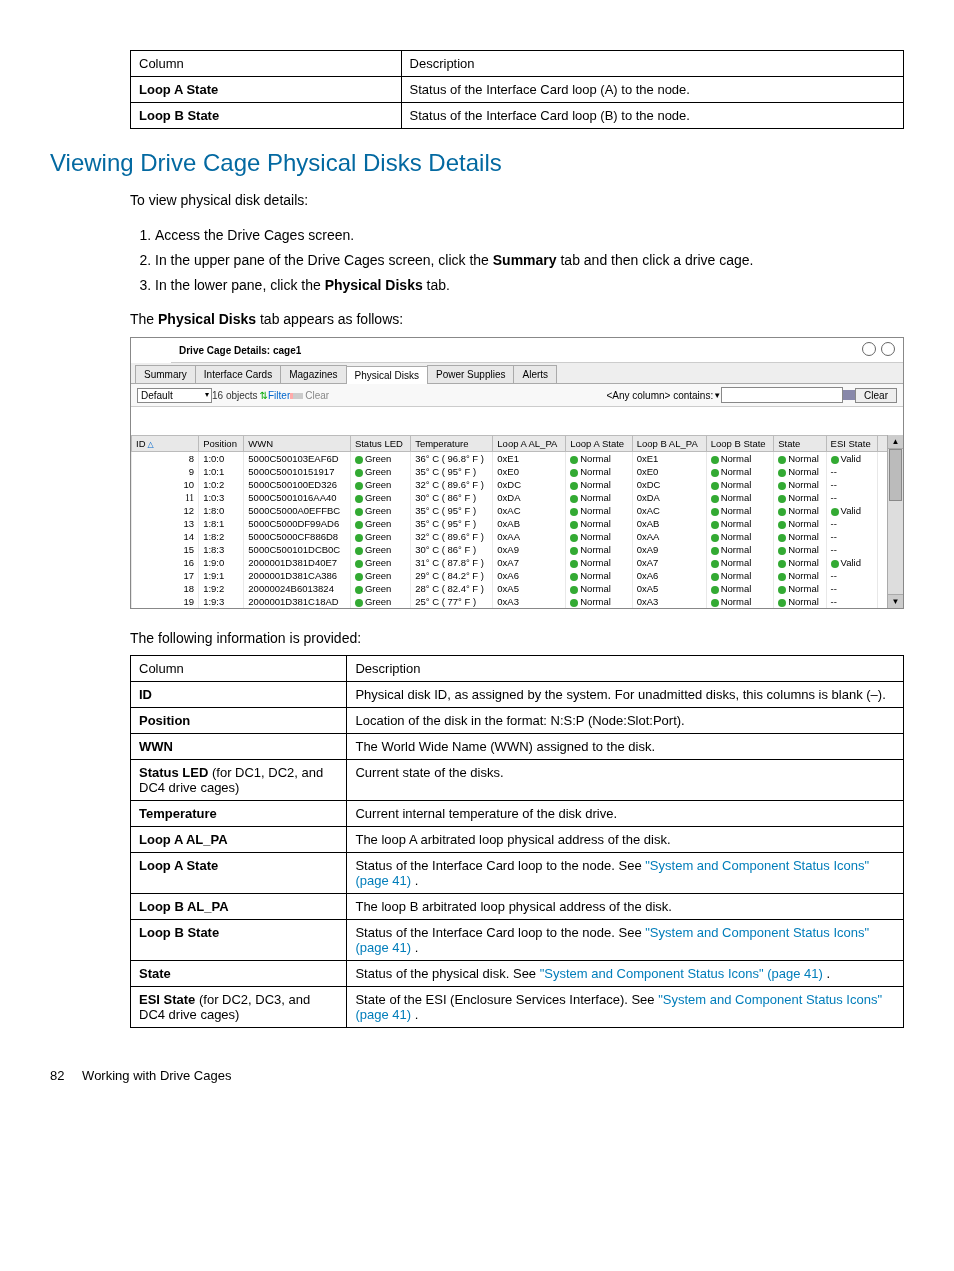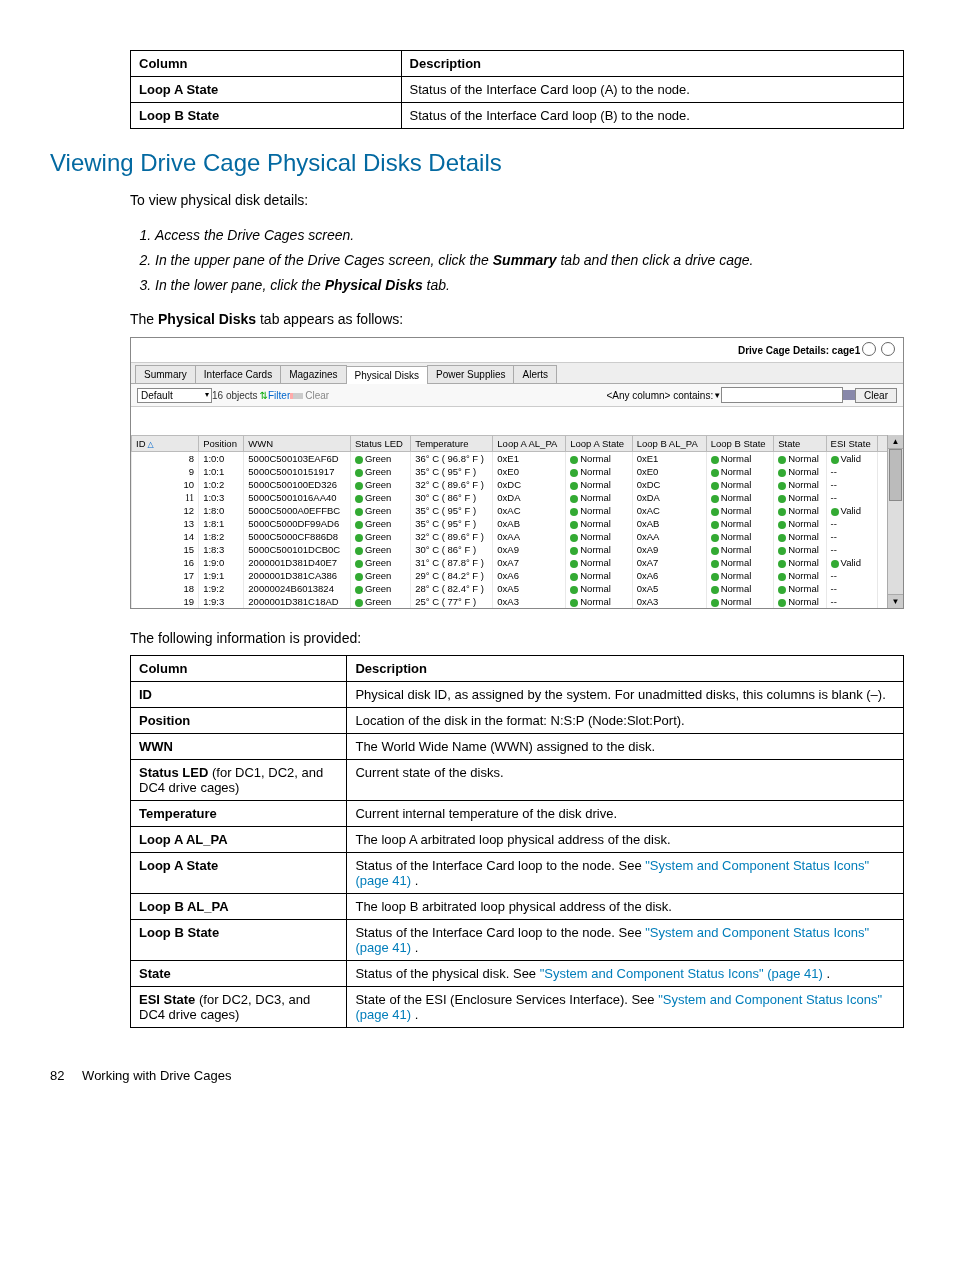--- a/index.html
+++ b/index.html
@@ -17,62 +17,63 @@
     margin-bottom: 20px;
   }
   table.doc-table th, table.doc-table td {
     border: 1px solid #000;
     padding: 5px 8px;
     text-align: left;
     vertical-align: top;
     font-size: 13px;
   }
   table.doc-table th {
-    font-weight: bold;
+    font-weight: normal;
   }
   h2.section-heading {
     color: #0369a1;
     font-weight: normal;
     font-size: 24px;
     margin: 10px 0 8px 0;
   }
   .body-text {
     margin-left: 80px;
     margin-bottom: 6px;
     line-height: 1.4;
   }
   ol.steps {
     margin-left: 80px;
     padding-left: 25px;
     line-height: 1.5;
   }
-  ol.steps li { margin-bottom: 4px; font-style: italic; }
+  ol.steps li { margin-bottom: 4px; }
   .footer {
     margin-top: 40px;
     font-size: 13px;
   }
   .pagenum { margin-right: 14px; }
   .link { color: #007dba; }
   
   .ui-panel {
     border: 1px solid #888;
     margin: 8px 0 20px 80px;
     font-size: 10px;
     font-family: Tahoma, Arial, sans-serif;
     background: #fff;
     position: relative;
   }
   .ui-titlebar {
     background: #fff;
     padding: 4px 8px;
     font-weight: bold;
     display:flex;
-    justify-content:flex-end;
+    justify-content:space-between;
     align-items:center;
     border-bottom:1px solid #ccc;
+    margin-left:40px;
   }
   .title-icons span {
     display:inline-block; width:12px;height:12px;border:1px solid #666;border-radius:50%;margin-left:2px;
     position:relative;
   }
   .ui-tabs {
     display:flex;
     background:#eee;
     padding: 2px 4px 0 4px;
     gap:0;

